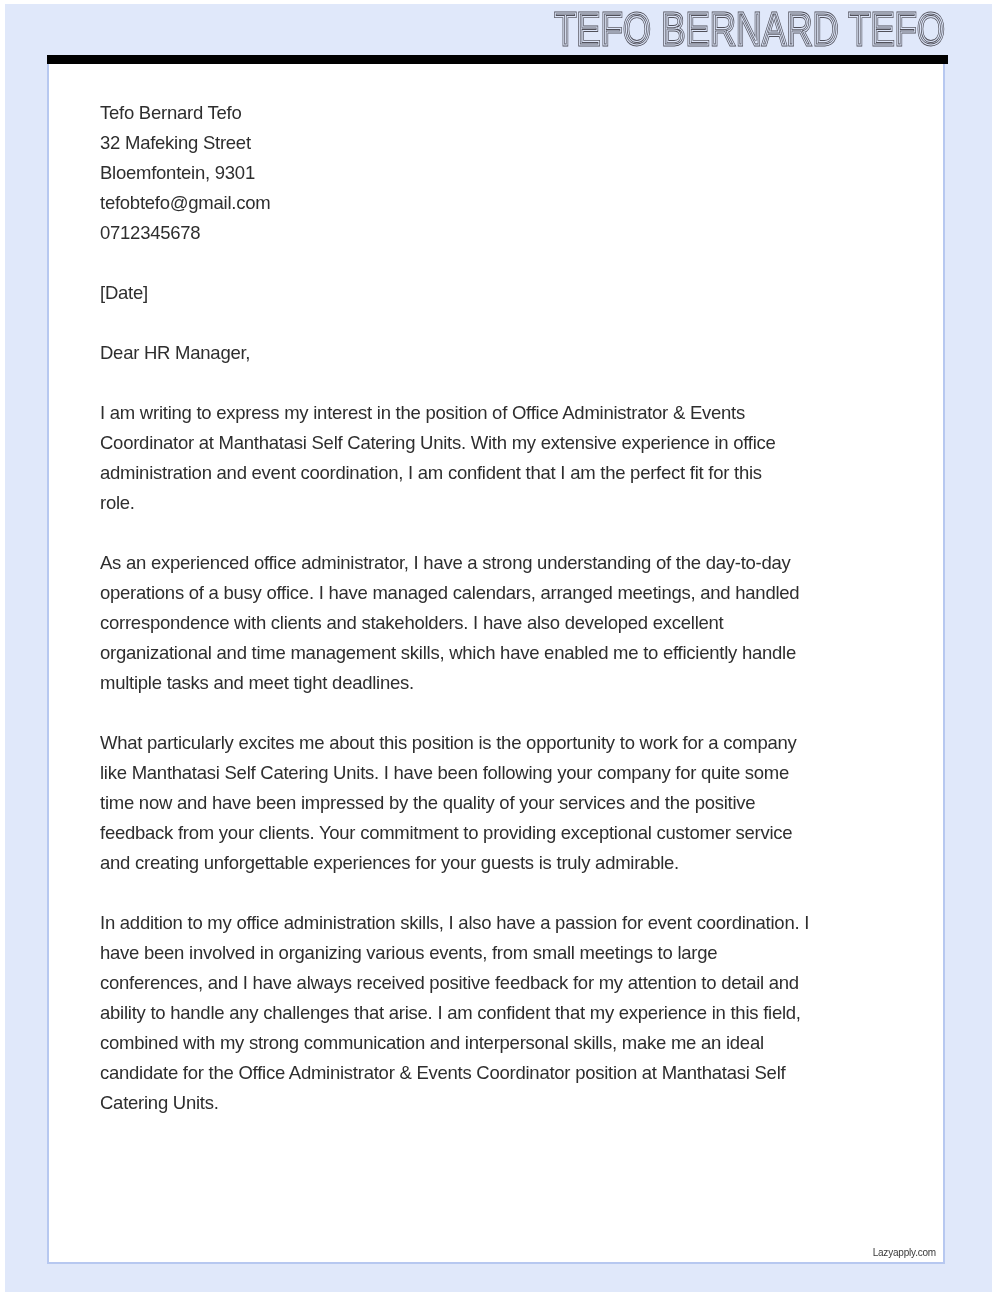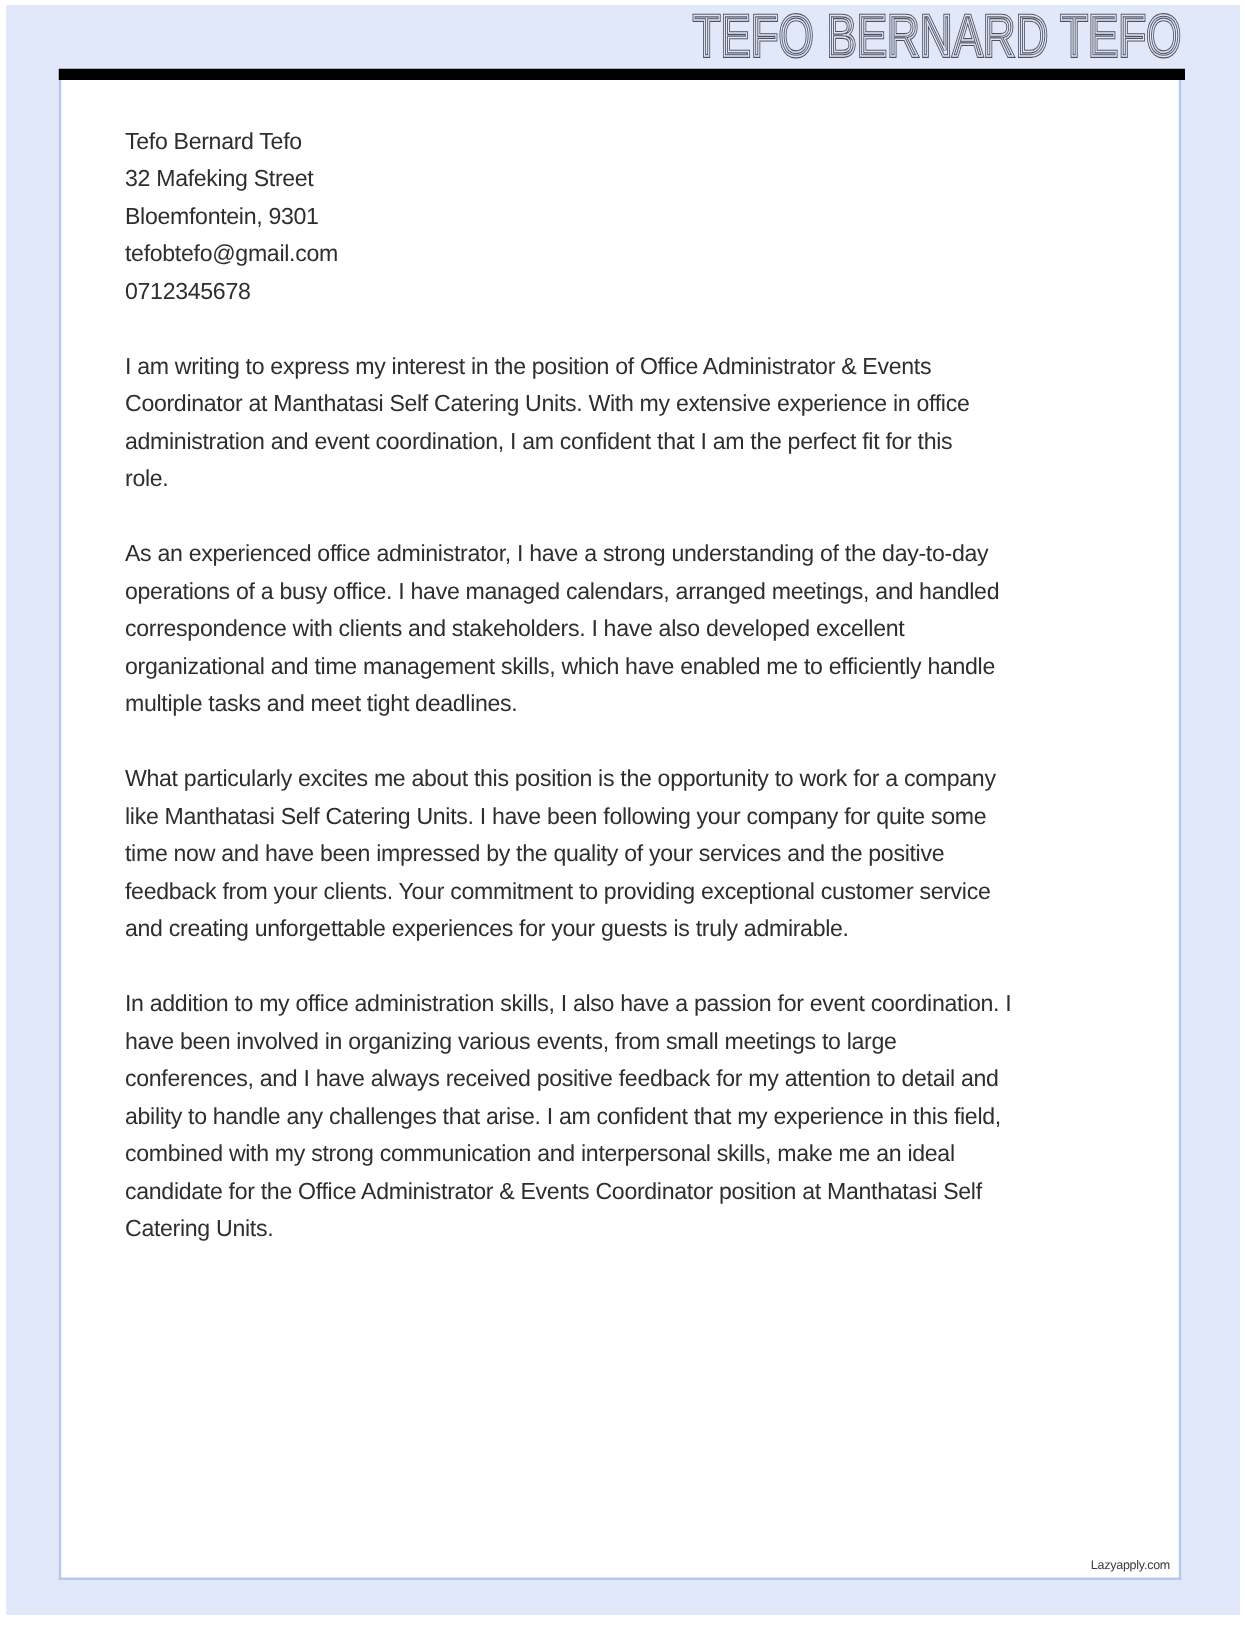--- a/index.html
+++ b/index.html
@@ -104,20 +104,22 @@
   </div>
 
   <div class="top-bar"></div>
 
   <div class="page">
     <p class="text-block">Tefo Bernard Tefo
 32 Mafeking Street
 Bloemfontein, 9301
 tefobtefo@gmail.com
 0712345678</p>
+    <p class="text-block">[Date]</p>
+    <p class="text-block">Dear HR Manager,</p>
     <p class="text-block">I am writing to express my interest in the position of Office Administrator &amp; Events
 Coordinator at Manthatasi Self Catering Units. With my extensive experience in office
 administration and event coordination, I am confident that I am the perfect fit for this
 role.</p>
     <p class="text-block">As an experienced office administrator, I have a strong understanding of the day-to-day
 operations of a busy office. I have managed calendars, arranged meetings, and handled
 correspondence with clients and stakeholders. I have also developed excellent
 organizational and time management skills, which have enabled me to efficiently handle
 multiple tasks and meet tight deadlines.</p>
     <p class="text-block">What particularly excites me about this position is the opportunity to work for a company

